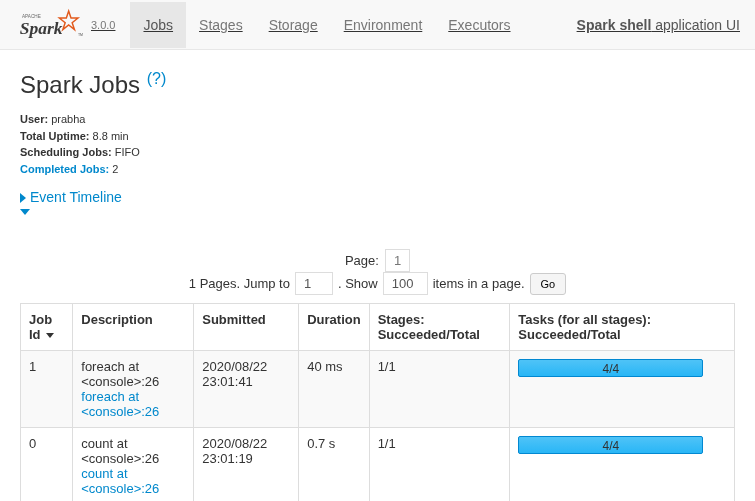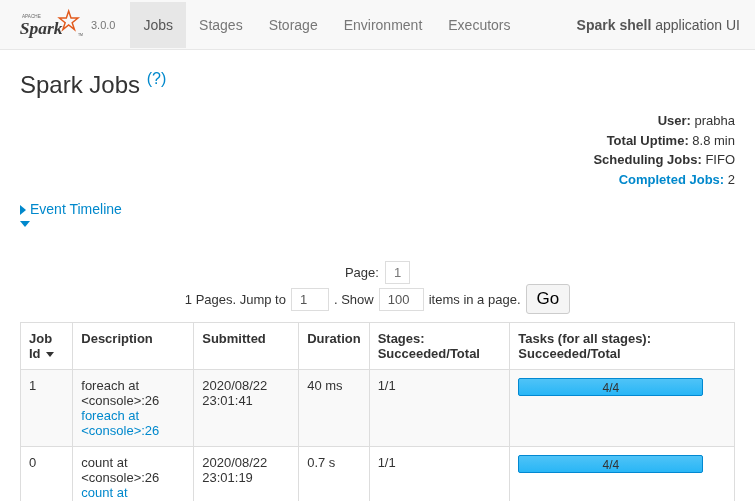--- a/index.html
+++ b/index.html
@@ -1,43 +1,43 @@
 <!DOCTYPE html>
 <html><head>
 <meta charset="utf-8">
 <style>
 * { box-sizing: border-box; margin: 0; padding: 0; }
 body { font-family: "Helvetica Neue", Helvetica, Arial, sans-serif; font-size: 14px; color: #333; width: 755px; background: #fff; }
-.navbar { display: flex; align-items: center; background: #f8f8f8; border-bottom: 1px solid #e7e7e7; height: 50px; padding: 0 15px; }
+.navbar { display: flex; align-items: center; background: #f8f8f8; border-bottom: 1px solid #e7e7e7; height: 50px; padding: 0 15px; text-decoration: underline; }
 .brand { display: flex; align-items: center; margin-right: 15px; }
 .brand-version { font-size: 11px; color: #777; margin-left: 6px; }
 .nav-tabs { display: flex; list-style: none; flex: 1; }
 .nav-tabs li { padding: 15px 13px; color: #777; cursor: pointer; font-size: 14px; }
 .nav-tabs li.active { background: #e7e7e7; color: #555; }
 .app-name { color: #555; font-size: 14px; }
 .app-name b { font-weight: bold; }
 .content { padding: 20px; }
 h3.page-title { font-size: 24px; font-weight: 500; margin-bottom: 12px; color: #333; }
 h3.page-title a { color: #0088cc; font-size: 16px; vertical-align: super; text-decoration: none; }
 .summary { list-style: none; margin-bottom: 12px; }
-.summary li { font-size: 13px; line-height: 1.5; text-align: right; }
+.summary li { font-size: 11px; line-height: 1.5; }
 .summary li strong { font-weight: bold; }
 .summary li a { color: #0088cc; text-decoration: none; }
 .collapsible { color: #0088cc; cursor: pointer; margin: 10px 0; font-size: 14px; }
 .collapsible .arrow { display: inline-block; width: 0; height: 0; margin-right: 4px; vertical-align: middle; }
 .arrow.right { border-top: 5px solid transparent; border-bottom: 5px solid transparent; border-left: 6px solid #0088cc; }
 .arrow.down { border-left: 5px solid transparent; border-right: 5px solid transparent; border-top: 6px solid #0088cc; }
 h4.section-header { font-size: 17px; font-weight: bold; color: #0088cc; margin: 10px 0 14px; cursor: pointer; }
 .pagination-row { display: flex; align-items: center; justify-content: space-between; margin: 8px 0; font-size: 13px; flex-direction: column; }
 .pagination-left { display: flex; align-items: center; gap: 6px; }
 .pagination-right { display: flex; align-items: center; gap: 5px; }
 .page-num-box, .input-small { border: 1px solid #ddd; padding: 3px 8px; font-size: 13px; color: #777; background: #fff; min-width: 22px; text-align: center; }
 .input-small { width: 38px; text-align: left; color: #555; }
 .input-small.wide { width: 45px; }
-.go-btn { background: #f5f5f5; border: 1px solid #ccc; padding: 4px 10px; font-size: 17px; cursor: pointer; border-radius: 3px; }
+.go-btn { background: #f5f5f5; border: 1px solid #ccc; padding: 4px 10px; font-size: 11px; cursor: pointer; border-radius: 3px; }
 table.jobs-table { width: 100%; border-collapse: collapse; border: 1px solid #ddd; font-size: 13px; }
 table.jobs-table th { text-align: left; padding: 8px; border: 1px solid #ddd; font-weight: bold; background: #fff; vertical-align: top; }
 table.jobs-table td { padding: 8px; border: 1px solid #ddd; vertical-align: top; }
 table.jobs-table tr.odd td { background: #f9f9f9; }
 .sort-caret { display: inline-block; width: 0; height: 0; border-left: 4px solid transparent; border-right: 4px solid transparent; border-top: 5px solid #333; margin-left: 2px; vertical-align: middle; }
 .desc-link { color: #0088cc; text-decoration: none; }
 .progress-bar { position: relative; background: #3ec1ff; background: linear-gradient(#4fc3f7,#29b6f6); border: 1px solid #0288d1; border-radius: 2px; height: 18px; width: 185px; text-align: center; color: #333; font-size: 12px; line-height: 18px; }
 .spark-logo-svg { width: 70px; height: 38px; }
 </style>
 </head>

